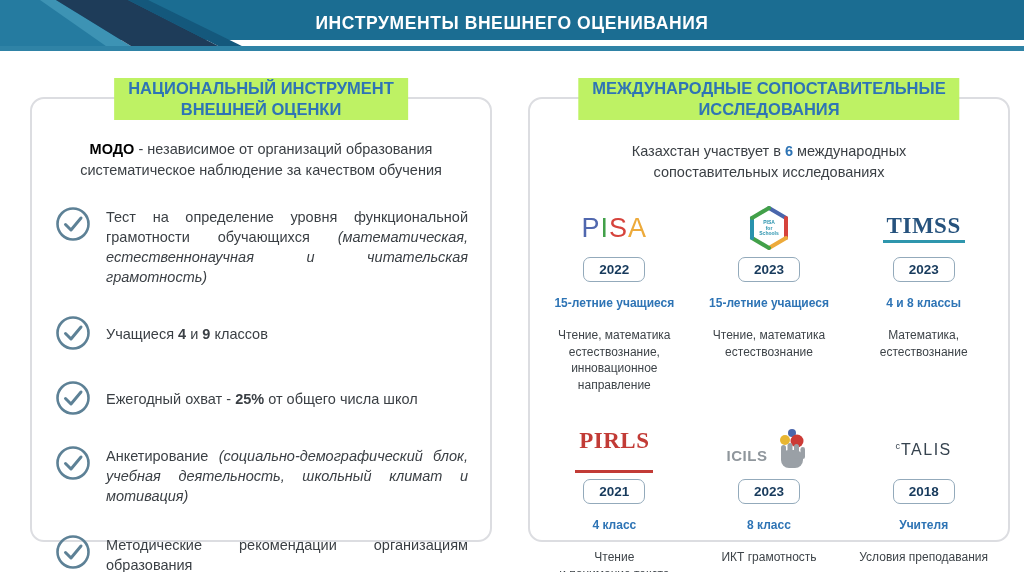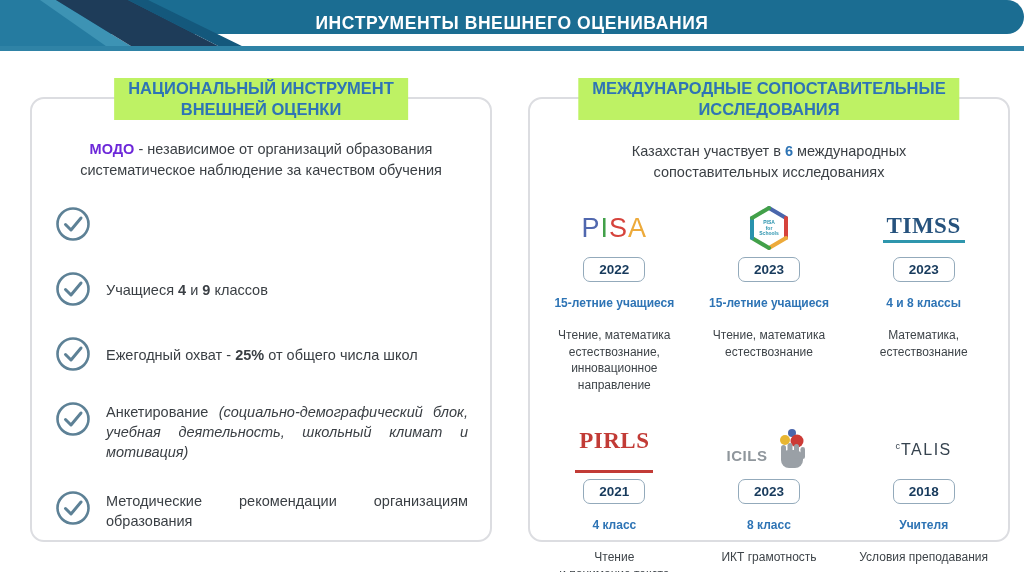--- a/index.html
+++ b/index.html
@@ -1,41 +1,41 @@
 <!DOCTYPE html>
 <html><head>
 <meta charset="utf-8">
 <style>
   * { margin:0; padding:0; box-sizing:border-box; }
   html,body { background:#ffffff; }
   body { font-family:"Liberation Sans", sans-serif; }
   .slide { position:relative; width:1024px; height:572px; background:#ffffff; overflow:hidden; }
 
   
-  .header { position:absolute; left:0; top:0; width:1024px; height:34px; background:#1b6d92;border-radius:21px; }
+  .header { position:absolute; left:0; top:0; width:1024px; height:40px; background:#1b6d92; }
   .header-accent { position:absolute; left:0; top:46px; width:1024px; height:5px; background:#2f83a6; }
   .header-deco { position:absolute; left:0; top:0; height:51px; width:280px; }
   .header-title { position:absolute; left:0; top:0; width:100%; height:46px;
     display:flex; align-items:center; justify-content:center;
     color:#ffffff; font-weight:bold; font-size:17.5px; letter-spacing:.6px; }
 
   
   .panel { position:absolute; top:97px; height:445px; background:#ffffff;
     border:2px solid #dcdde1; border-radius:14px; }
   .panel-left  { left:30px;  width:462px; }
   .panel-right { left:528px; width:482px; }
   .panel-legend { position:absolute; top:-21px; left:50%; transform:translateX(-50%);
     background:#bef264; padding:0 14px; text-align:center;
     color:#2e74b5; font-weight:bold; font-size:16.5px; line-height:1.28; white-space:nowrap; }
   .panel-legend span { display:block; }
 
   
   .intro { margin:40px auto 0; width:430px; text-align:center;
     font-size:14.5px; line-height:1.45; color:#3a3f44; }
-  .intro b { color:#6d28d9; }
+  .intro b { color:#000000; }
   .check-list { list-style:none; margin:24px 0 0 0; padding:0 22px 0 22px; }
   .check-item { display:flex; align-items:flex-start; margin-bottom:27px; min-height:38px; }
   .check-icon { flex:0 0 38px; width:38px; height:38px; margin-right:14px; margin-top:0; }
   .check-text { flex:1; font-size:14.5px; line-height:1.38; color:#3a3f44;
     text-align:justify; padding-top:2px; }
   .check-text i { font-style:italic; }
   .check-item.single .check-text { padding-top:10px; }
 
   
   .kz-line { margin:42px auto 0; width:360px; text-align:center;
@@ -93,20 +93,21 @@
     </div>
 
     <p class="intro"><b>МОДО</b><span> - независимое от организаций образования систематическое наблюдение за качеством обучения</span></p>
 
     <ul class="check-list">
       <li class="check-item">
         <svg class="check-icon" viewBox="0 0 38 38">
           <circle cx="19" cy="19" r="15.5" fill="none" stroke="#5d8196" stroke-width="2.6"></circle>
           <path d="M11.5 19.5 L17 25 L27 13" fill="none" stroke="#5d8196" stroke-width="3" stroke-linecap="round" stroke-linejoin="round"></path>
         </svg>
+        <div class="check-text"><span>Тест на определение уровня функциональной грамотности обучающихся </span><i>(математическая, естественнонаучная и читательская грамотность)</i></div>
       </li>
       <li class="check-item single">
         <svg class="check-icon" viewBox="0 0 38 38">
           <circle cx="19" cy="19" r="15.5" fill="none" stroke="#5d8196" stroke-width="2.6"></circle>
           <path d="M11.5 19.5 L17 25 L27 13" fill="none" stroke="#5d8196" stroke-width="3" stroke-linecap="round" stroke-linejoin="round"></path>
         </svg>
         <div class="check-text"><span>Учащиеся </span><b>4</b><span> и </span><b>9</b><span> классов</span></div>
       </li>
       <li class="check-item single">
         <svg class="check-icon" viewBox="0 0 38 38">

